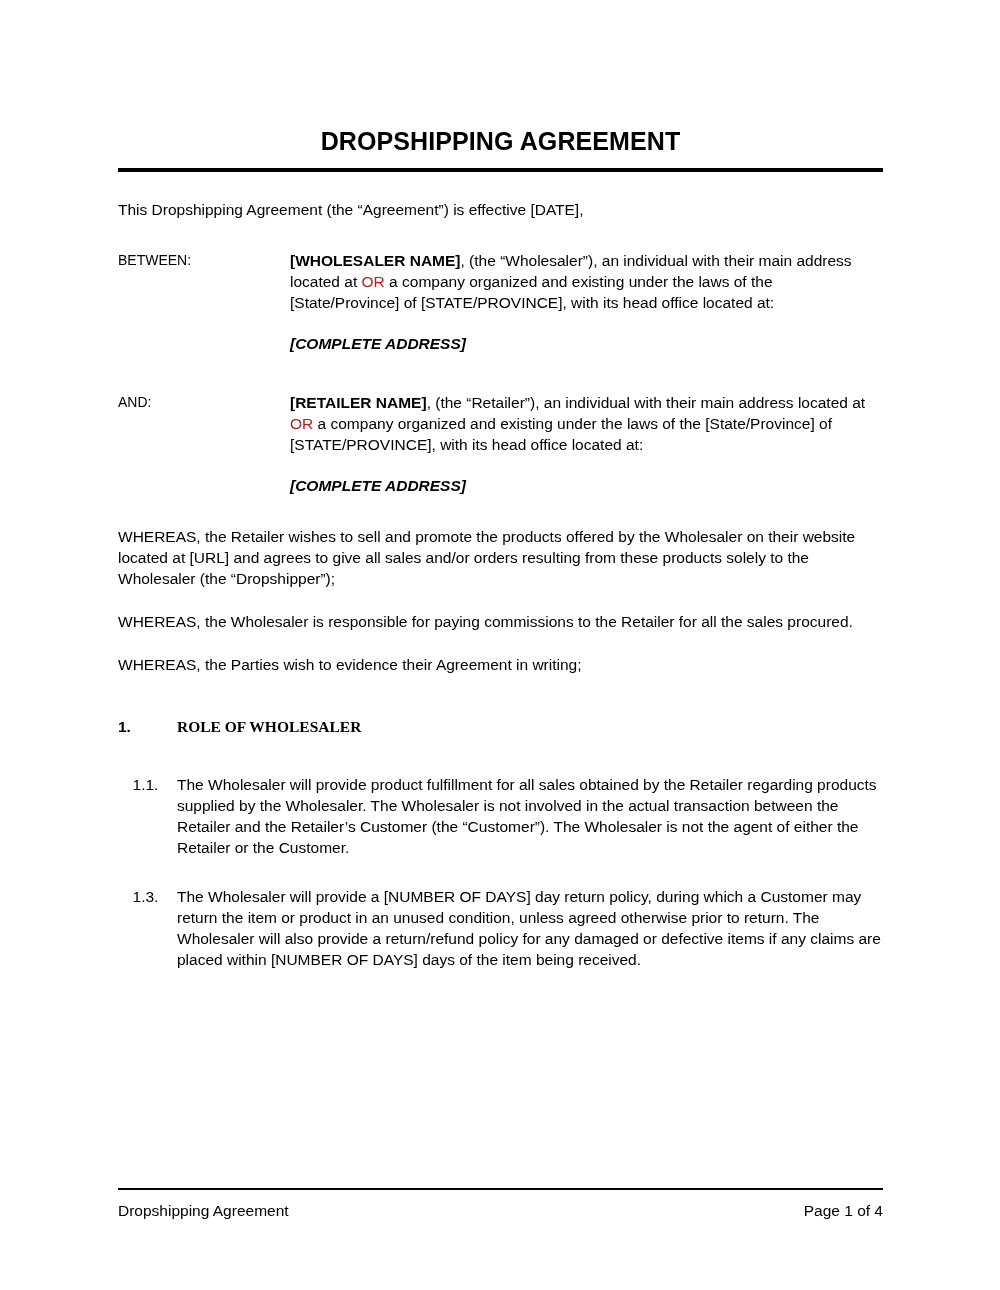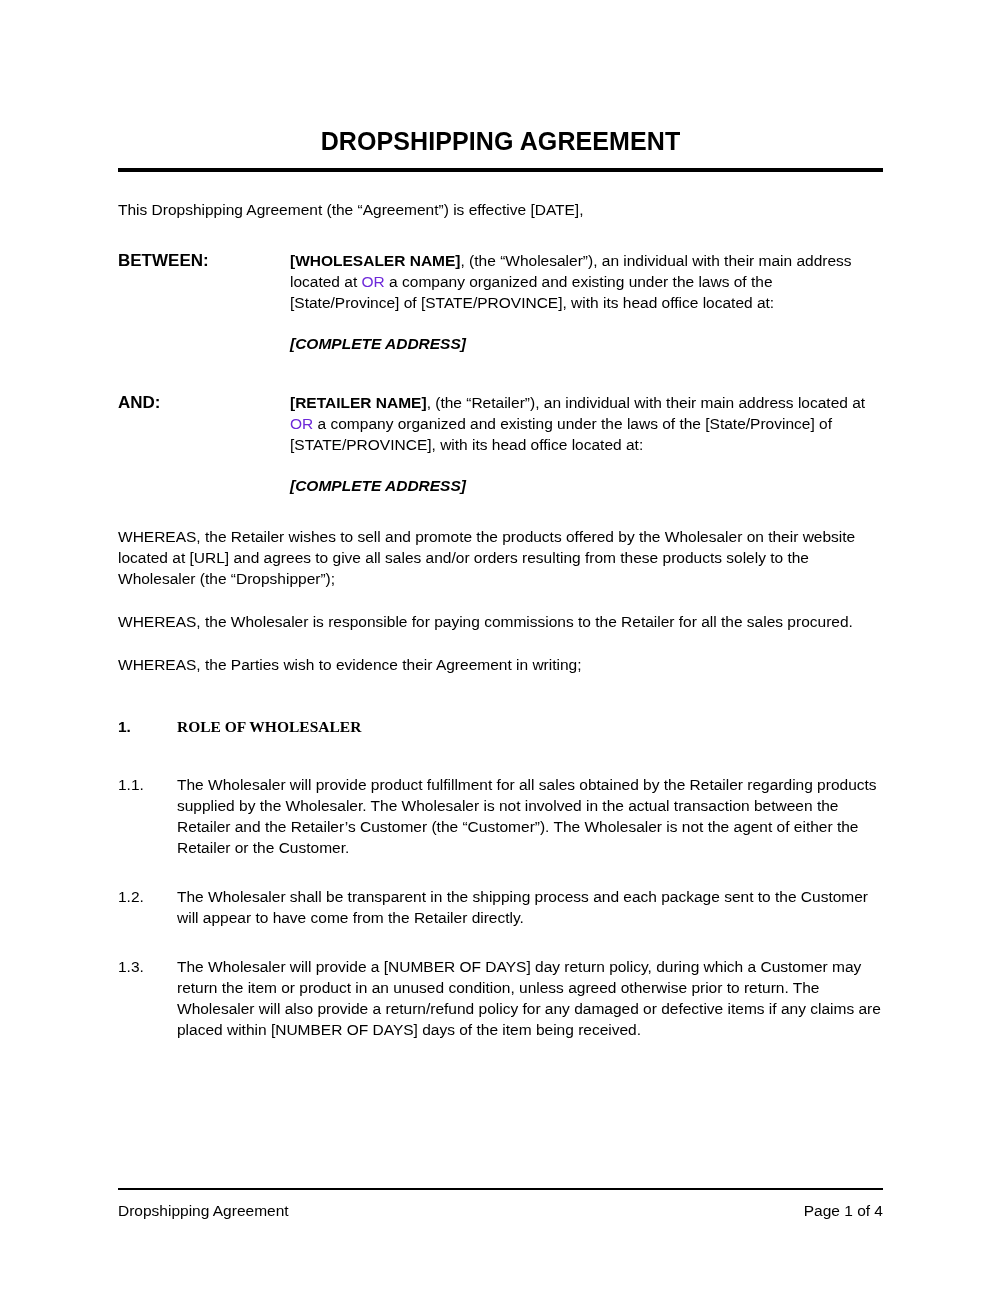--- a/index.html
+++ b/index.html
@@ -62,31 +62,31 @@
     margin-top: 30px;
     min-height: 1px;
   }
   .party.second { margin-top: 38px; }
 
   .party-label {
     position: absolute;
     left: 0;
     top: 0;
     width: 170px;
-    font-size: 17px;
-    font-weight: bold;
+    font-size: 14px;
+    font-weight: normal;
     line-height: 21px;
   }
   .party-body {
     margin-left: 172px;
     font-size: 15.5px;
     line-height: 21px;
   }
   .party-body .strong { font-weight: bold; }
-  .or-token { color: #6d28d9; }
+  .or-token { color: #b91c1c; }
 
   .party-address {
     margin-left: 172px;
     margin-top: 20px;
     font-size: 15.5px;
     font-weight: bold;
     line-height: 21px;
     font-style: italic;
   }
 
@@ -137,20 +137,21 @@
     font-size: 15.5px;
     line-height: 21px;
     min-height: 21px;
   }
   .clause.first { margin-top: 37px; }
   .clause .num {
     position: absolute;
     left: 0;
     top: 0;
     width: 55px;
+    text-align: center;
   }
   .clause .txt {
     margin-left: 59px;
     display: block;
   }
 
   
   .footer {
     position: absolute;
     left: 118px;
@@ -204,24 +205,20 @@
     <div class="section-heading">
       <span class="num">1.</span>
       <span class="txt">ROLE OF WHOLESALER</span>
     </div>
 
     <div class="clause first">
       <span class="num">1.1.</span>
       <span class="txt">The Wholesaler will provide product fulfillment for all sales obtained by the Retailer regarding products supplied by the Wholesaler. The Wholesaler is not involved in the actual transaction between the Retailer and the Retailer’s Customer (the “Customer”). The Wholesaler is not the agent of either the Retailer or the Customer.</span>
     </div>
 
-    <div class="clause">
-      <span class="num">1.2.</span>
-      <span class="txt">The Wholesaler shall be transparent in the shipping process and each package sent to the Customer will appear to have come from the Retailer directly.</span>
-    </div>
 
     <div class="clause">
       <span class="num">1.3.</span>
       <span class="txt">The Wholesaler will provide a [NUMBER OF DAYS] day return policy, during which a Customer may return the item or product in an unused condition, unless agreed otherwise prior to return. The Wholesaler will also provide a return/refund policy for any damaged or defective items if any claims are placed within [NUMBER OF DAYS] days of the item being received.</span>
     </div>
 
   </div>
 
   <div class="footer">
     <div class="footer-rule"></div>

